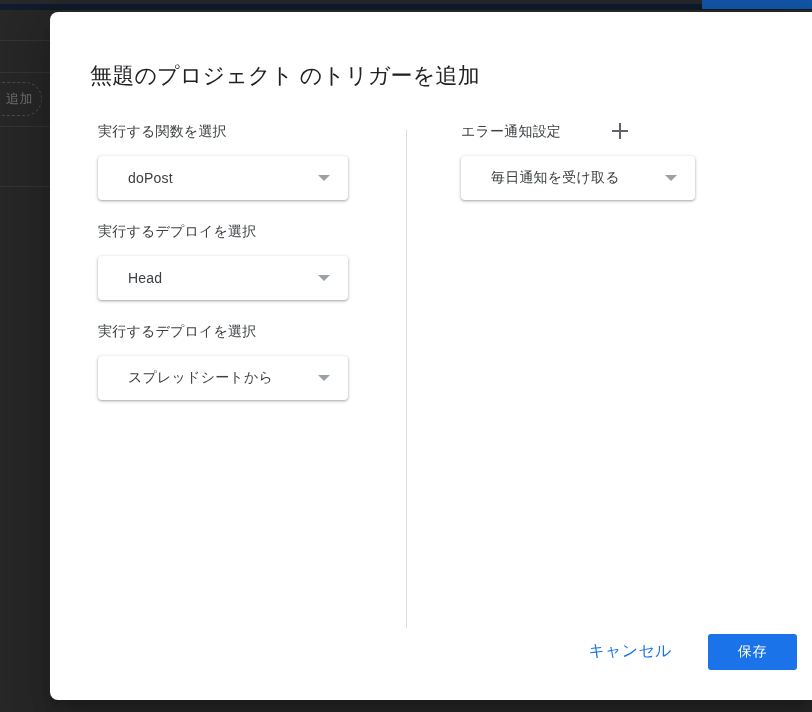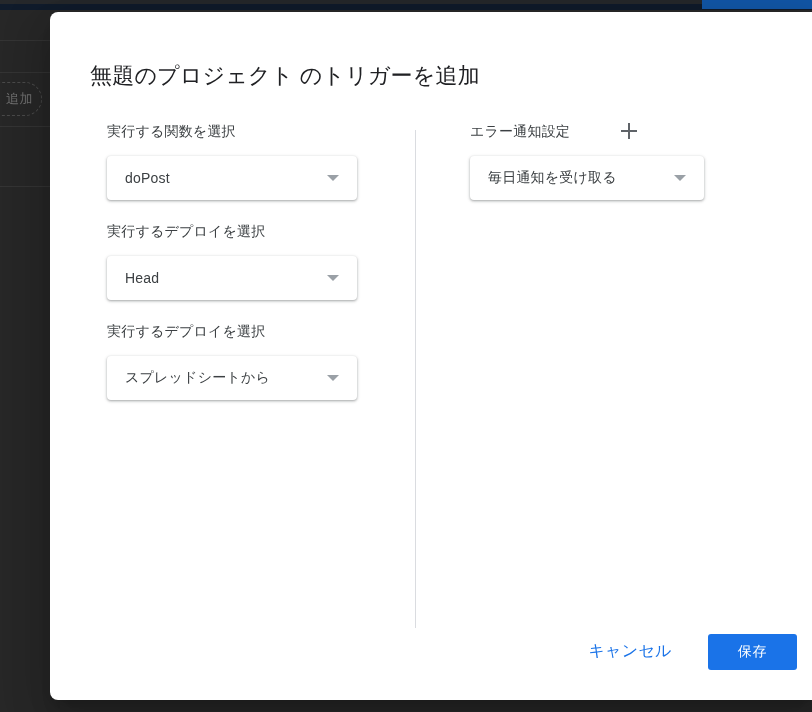--- a/index.html
+++ b/index.html
@@ -101,21 +101,21 @@
     top: 49px;
     font-size: 22px;
     color: #202124;
     font-weight: 400;
     letter-spacing: 0.2px;
     white-space: nowrap;
   }
 
   .modal-body {
     position: absolute;
-    left: 17px;
+    left: 8px;
     top: 110px;
     width: 712px;
     height: 500px;
   }
   .divider {
     position: absolute;
     left: 348px;
     top: 8px;
     width: 1px;
     height: 498px;
@@ -187,21 +187,21 @@
     box-sizing: border-box;
     cursor: pointer;
     user-select: none;
   }
   .select.left-w  { width: 250px; }
   .select.right-w { width: 234px; }
 
   .select-value {
     font-size: 14px;
     color: #3c4043;
-    padding-left: 18px;
+    padding-left: 30px;
     letter-spacing: 0.2px;
     white-space: nowrap;
   }
   .caret {
     position: absolute;
     right: 18px;
     top: 50%;
     margin-top: -3px;
     width: 0; height: 0;
     border-left: 6px solid transparent;

